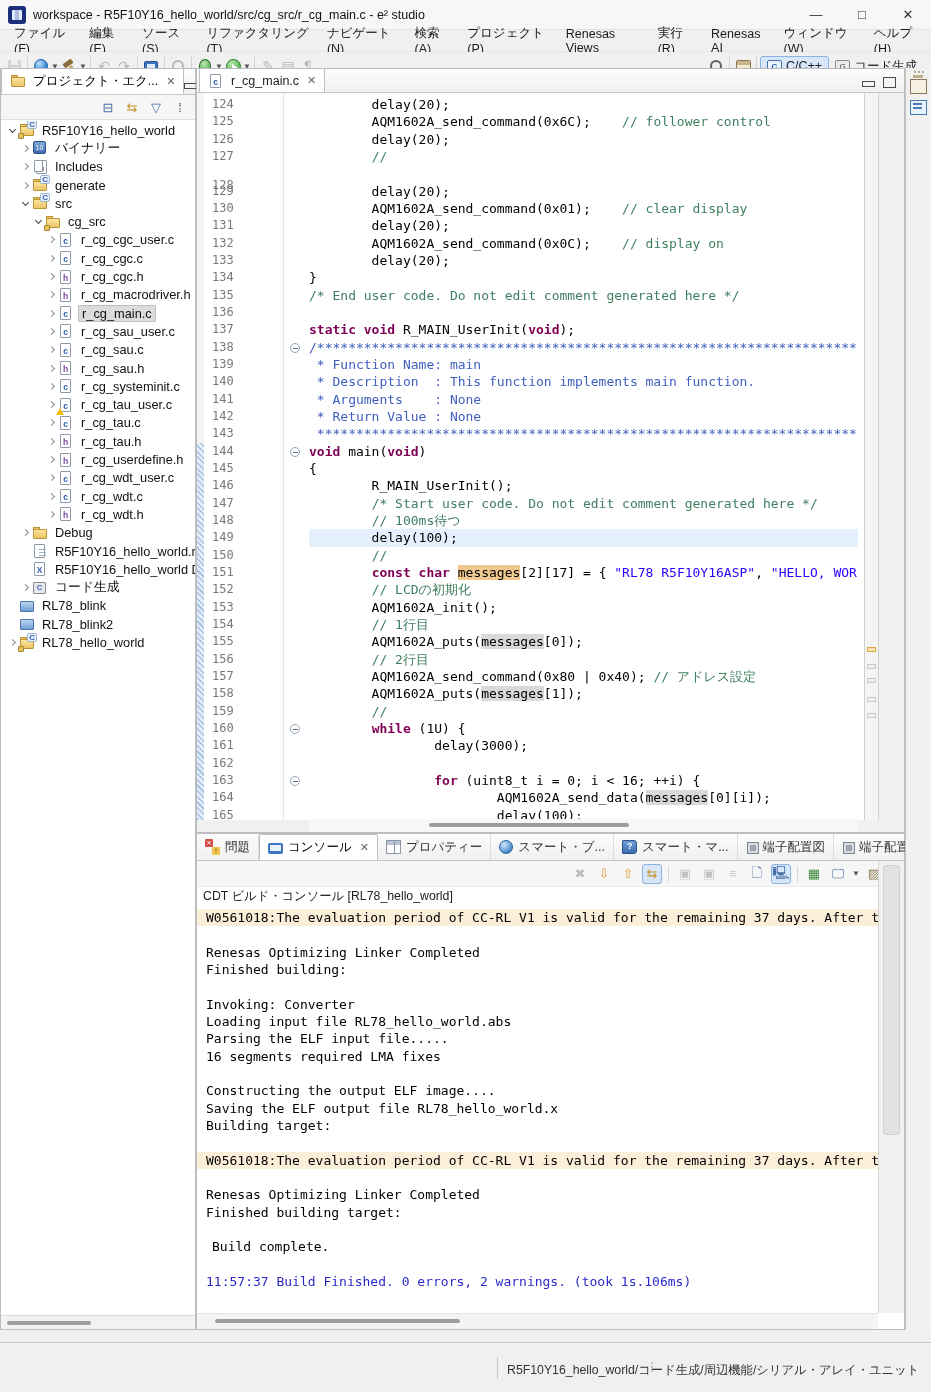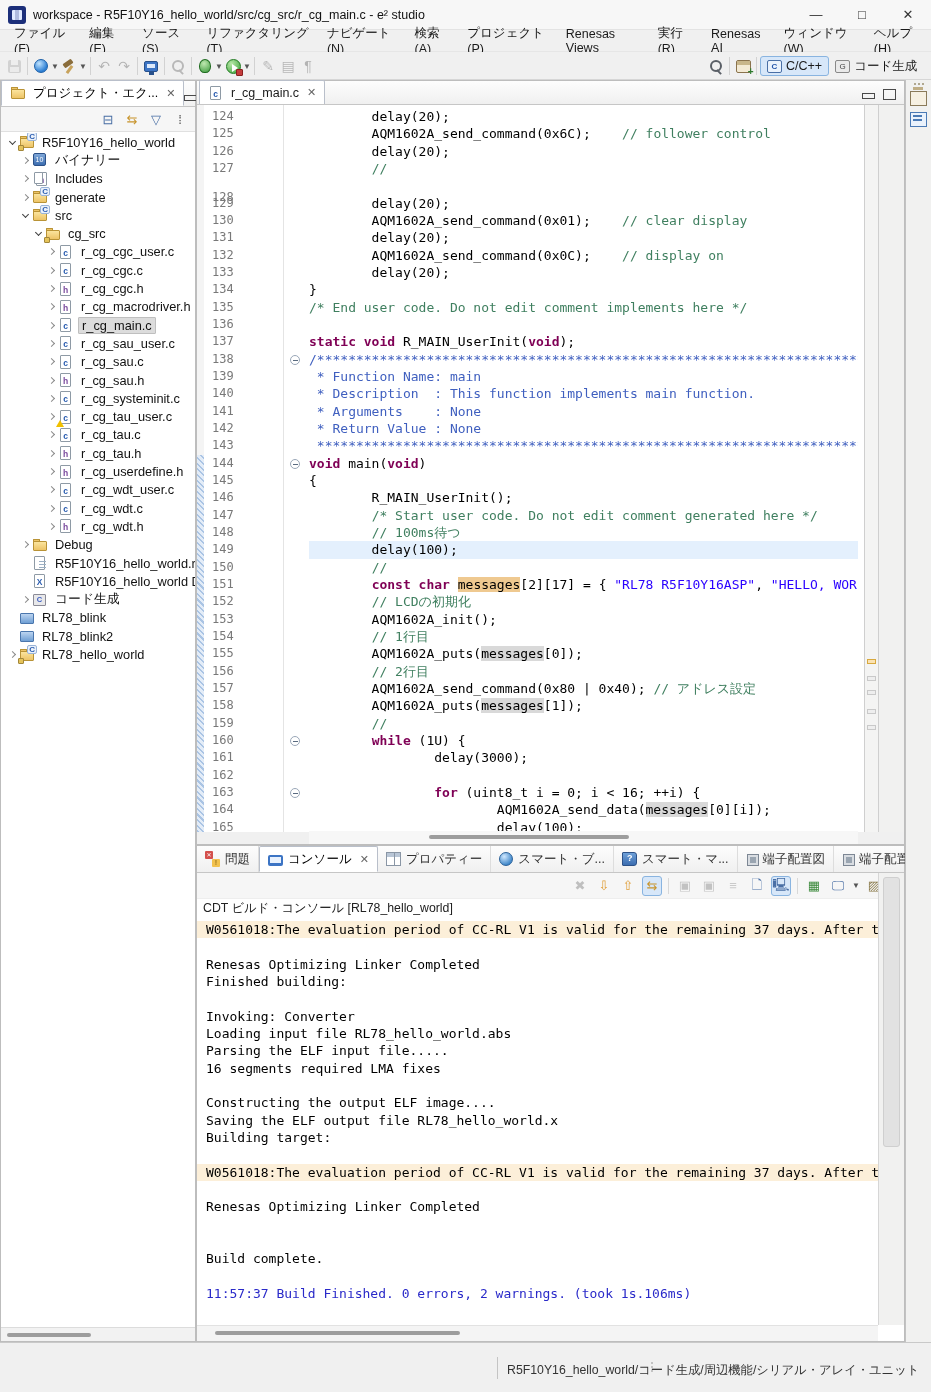--- a/index.html
+++ b/index.html
@@ -44,21 +44,21 @@
   .sh-persp { width:15px; height:13px; border:1px solid #8a734d; background:#f3ead4; border-radius:2px; position:relative; }
   .sh-persp::before { content:""; position:absolute; left:0; top:0; right:0; height:4px; background:#c8b68a; }
   .sh-persp::after { content:"+"; position:absolute; right:-4px; bottom:-5px; font-size:10px; font-weight:bold; color:#2d7a2d; }
   .glyph { font-size:14px; color:#555; }
   .pbtn { display:flex; align-items:center; gap:4px; padding:2px 6px; border-radius:3px; font-size:12.5px; }
   .pbtn.active { background:#d7e7f9; border:1px solid #89b4e0; }
   .sh-cpp { width:15px; height:13px; border:1px solid #4a6fa5; background:#eaf2fc; border-radius:2px; position:relative; font-size:8px; font-weight:bold; color:#2255aa; display:flex; align-items:center; justify-content:center; }
   .sh-cg { width:15px; height:13px; border:1px solid #888; background:#e9e9e9; border-radius:2px; position:relative; font-size:8px; color:#444; display:flex; align-items:center; justify-content:center; }
 
   
-  .workspace { position:absolute; left:0; top:80px; width:931px; height:1055px; background:#bef264; }
+  .workspace { position:absolute; left:0; top:68px; width:931px; height:1055px; background:#bef264; }
 
   
   .ptabbar { display:flex; align-items:flex-end; height:26px; background:linear-gradient(#fdfdfd,#f1f1f1); border-bottom:1px solid #c6c6c6; }
   .ptab { display:flex; align-items:center; gap:5px; padding:4px 8px; height:26px; font-size:12.5px; color:#333; border-right:1px solid #ddd; white-space:nowrap; }
   .ptab.active { background:#fff; border:1px solid #b9bfca; border-bottom:1px solid #fff; border-radius:2px 2px 0 0; color:#000; }
   .tclose { font-size:11px; color:#666; margin-left:3px; }
   .minmax { margin-left:auto; display:flex; gap:8px; padding:0 8px 4px 0; }
   .mm { width:13px; height:11px; border:1.5px solid #4a4a4a; position:relative; }
   .mm.min2 { border-width:1.5px; height:6px; margin-top:4px; }
 
@@ -638,21 +638,21 @@
           <div class="crow" style="top: 3px;"><span class="sp">        delay(20);</span></div>
           <div class="crow" style="top: 20.33px;"><span class="sp">        AQM1602A_send_command(0x6C);</span><span class="sc">    // follower control</span></div>
           <div class="crow" style="top: 37.66px;"><span class="sp">        delay(20);</span></div>
           <div class="crow" style="top: 54.99px;"><span class="sp">        </span><span class="sc">//</span></div>
           <div class="crow" style="top: 89.65px;"><span class="sp">        delay(20);</span></div>
           <div class="crow" style="top: 106.98px;"><span class="sp">        AQM1602A_send_command(0x01);</span><span class="sc">    // clear display</span></div>
           <div class="crow" style="top: 124.31px;"><span class="sp">        delay(20);</span></div>
           <div class="crow" style="top: 141.64px;"><span class="sp">        AQM1602A_send_command(0x0C);</span><span class="sc">    // display on</span></div>
           <div class="crow" style="top: 158.97px;"><span class="sp">        delay(20);</span></div>
           <div class="crow" style="top: 176.3px;"><span class="sp">}</span></div>
-          <div class="crow" style="top: 193.63px;"><span class="sc">/* End user code. Do not edit comment implements here */</span></div>
+          <div class="crow" style="top: 193.63px;"><span class="sc">/* End user code. Do not edit comment generated here */</span></div>
           <div class="crow" style="top: 210.96px;"></div>
           <div class="crow" style="top: 228.29px;"><span class="sk">static</span><span class="sp"> </span><span class="sk">void</span><span class="sp"> R_MAIN_UserInit(</span><span class="sk">void</span><span class="sp">);</span></div>
           <div class="crow" style="top: 245.62px;"><span class="sd">/******************************************************************************************</span></div>
           <div class="crow" style="top: 262.95px;"><span class="sd"> * Function Name: main</span></div>
           <div class="crow" style="top: 280.28px;"><span class="sd"> * Description  : This function implements main function.</span></div>
           <div class="crow" style="top: 297.61px;"><span class="sd"> * Arguments    : None</span></div>
           <div class="crow" style="top: 314.94px;"><span class="sd"> * Return Value : None</span></div>
           <div class="crow" style="top: 332.27px;"><span class="sd"> ******************************************************************************************</span></div>
           <div class="crow" style="top: 349.6px;"><span class="sk">void</span><span class="sp"> main(</span><span class="sk">void</span><span class="sp">)</span></div>
           <div class="crow" style="top: 366.93px;"><span class="sp">{</span></div>
@@ -752,22 +752,23 @@
         <div class="cline" style="top: 106.98px;">Loading input file RL78_hello_world.abs</div>
         <div class="cline" style="top: 124.31px;">Parsing the ELF input file.....</div>
         <div class="cline" style="top: 141.64px;">16 segments required LMA fixes</div>
         <div class="cline" style="top: 176.3px;">Constructing the output ELF image....</div>
         <div class="cline" style="top: 193.63px;">Saving the ELF output file RL78_hello_world.x</div>
         <div class="cline" style="top: 210.96px;">Building target:</div>
         <div class="cline" style="top: 228.29px;"></div>
         <div class="cline warn" style="top: 245.62px;">W0561018:The evaluation period of CC-RL V1 is valid for the remaining 37 days. After t</div>
         <div class="cline" style="top: 262.95px;"></div>
         <div class="cline" style="top: 280.28px;">Renesas Optimizing Linker Completed</div>
+        <div class="cline" style="top: 297.61px;">Finished building target:</div>
         <div class="cline" style="top: 314.94px;"></div>
-        <div class="cline" style="top: 332.27px;">Build complete.</div>
+        <div class="cline" style="top: 332.27px; margin-left: 6px;">Build complete.</div>
         <div class="cline" style="top: 349.6px;"></div>
         <div class="cline info" style="top: 366.93px;">11:57:37 Build Finished. 0 errors, 2 warnings. (took 1s.106ms)</div>
       </div>
     <div class="cvscroll">
         <div class="cvthumb"></div>
       </div>
     <div class="chscroll">
         <span class="hthumb" style="left:18px;width:245px;"></span>
       </div>
   </div>

